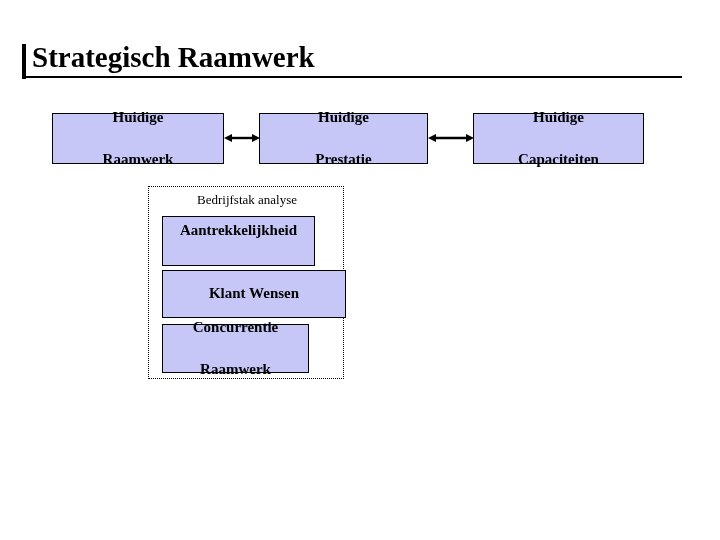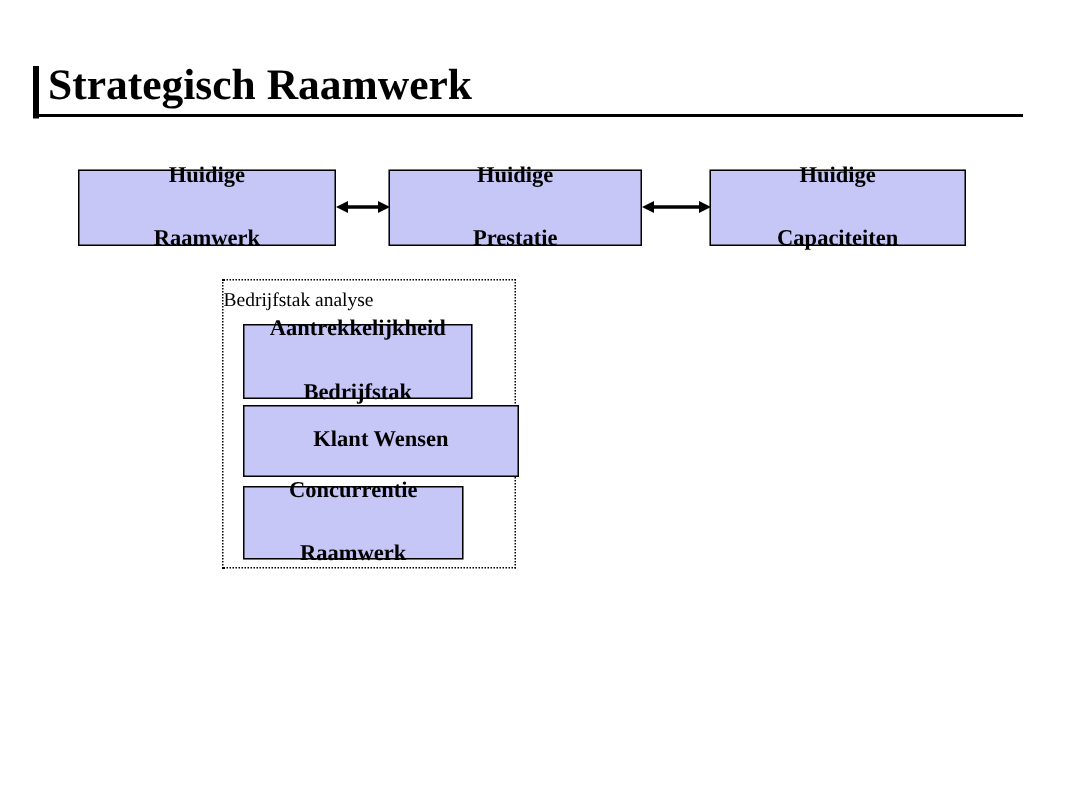--- a/index.html
+++ b/index.html
@@ -100,20 +100,21 @@
     height: 193px;
     border: 1.5px dotted #000000;
     box-sizing: border-box;
     background: transparent;
   }
   #group-bedrijfstak-label {
     position: absolute;
     left: 0;
     top: 5px;
     width: 196px;
+    text-align: center;
     font-size: 13px;
     font-weight: normal;
     color: #000000;
   }
 
   #box-aantrekkelijkheid { left: 162px; top: 216px; width: 153px; height: 50px; }
   #box-klant-wensen      { left: 162px; top: 270px; width: 184px; height: 48px; }
   #box-concurrentie      { left: 162px; top: 324px; width: 147px; height: 49px; }
 </style>
 </head>
@@ -153,21 +154,21 @@
       <polygon points="0,7 8,3 8,11" fill="#000000"></polygon>
       <polygon points="46,7 38,3 38,11" fill="#000000"></polygon>
     </svg>
   </div>
 
   <div id="group-bedrijfstak">
     <div id="group-bedrijfstak-label">Bedrijfstak analyse</div>
   </div>
 
   <div class="sbox" id="box-aantrekkelijkheid">
-    <span><span>Aantrekkelijkheid</span><br><span>Bedrijfstak</span></span>
+    <span><span>Aantrekkelijkheid</span><br></span>
   </div>
 
   <div class="sbox" id="box-klant-wensen">
     <span>Klant Wensen</span>
   </div>
 
   <div class="sbox" id="box-concurrentie">
     <span><span>Concurrentie</span><br><span>Raamwerk</span></span>
   </div>
 

